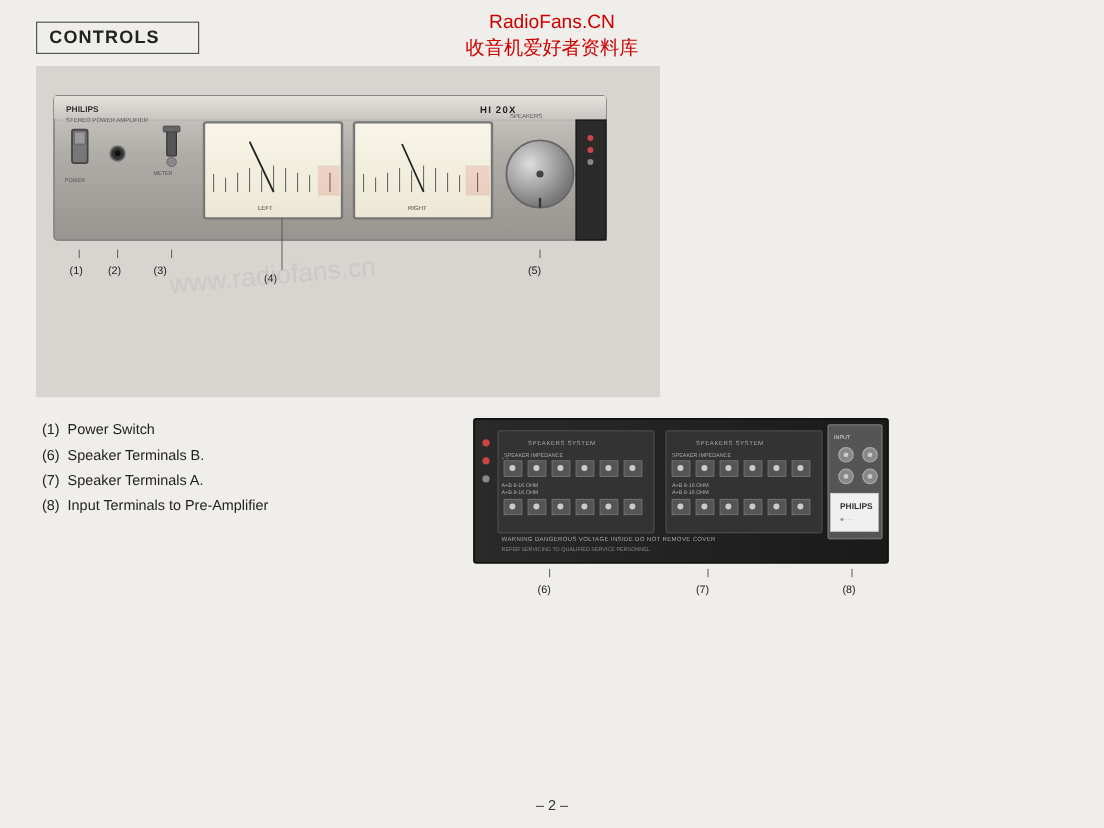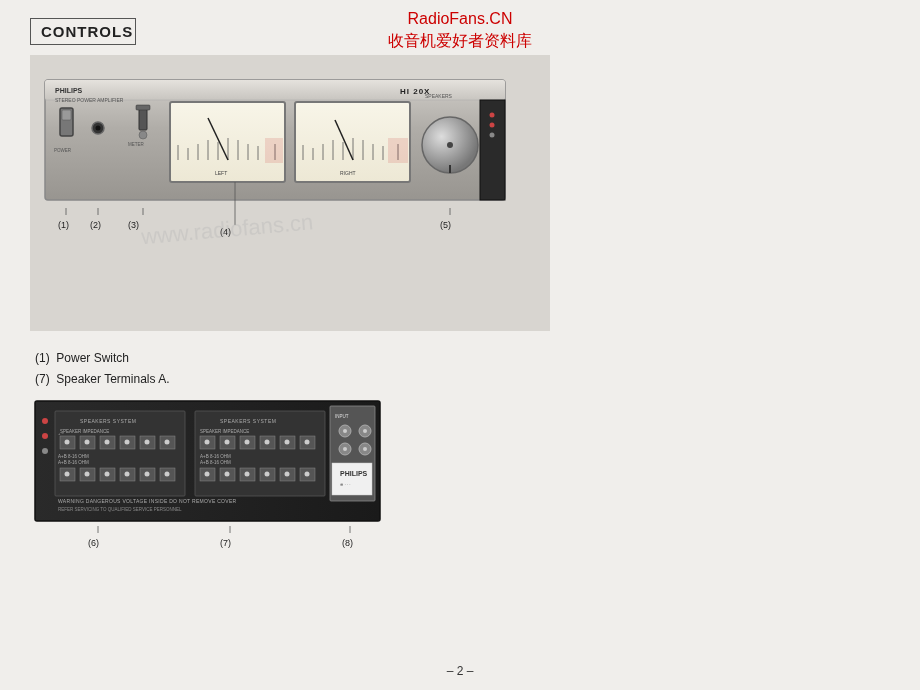--- a/index.html
+++ b/index.html
@@ -15,21 +15,21 @@
     .page {
       width: 920px;
       height: 690px;
       background: #f0eeeb;
       padding: 18px 30px 10px 30px;
       position: relative;
     }
     .header-box {
       border: 1.5px solid #555;
       display: inline-block;
-      padding: 4px 2px 4px 10px;
+      padding: 4px 32px 4px 10px;
       margin-bottom: 10px;
     }
     .header-title {
       font-size: 15px;
       font-weight: bold;
       letter-spacing: 1px;
     }
     .watermark {
       position: absolute;
       top: 8px;
@@ -62,21 +62,21 @@
       color: #333;
     }
     
     .top-image-row {
       display: flex;
       flex-direction: row;
       gap: 0;
     }
     .bottom-row {
       display: flex;
-      flex-direction: column;
+      flex-direction: row;
       margin-top: 8px;
       gap: 0;
     }
     .bottom-left {
       width: 360px;
       flex-shrink: 0;
     }
     .bottom-right {
       flex: 1;
       position: relative;
@@ -226,21 +226,27 @@
 
   
   <div class="bottom-row">
 
     <div class="bottom-left">
       <div class="controls-list">
         <div class="controls-list-item">
           <span>(1)&nbsp;&nbsp;</span><span>Power Switch</span>
         </div>
         <div class="controls-list-item">
+          <span>(6)&nbsp;&nbsp;</span><span>Speaker Terminals B.</span>
+        </div>
+        <div class="controls-list-item">
           <span>(7)&nbsp;&nbsp;</span><span>Speaker Terminals A.</span>
+        </div>
+        <div class="controls-list-item">
+          <span>(8)&nbsp;&nbsp;</span><span>Input Terminals to Pre-Amplifier</span>
         </div>
       </div>
     </div>
 
     <div class="bottom-right">
       <svg width="360" height="175" style="position:absolute;top:0;left:0;">
         <defs>
           <linearGradient id="rearGrad" x1="0" y1="0" x2="1" y2="0">
             <stop offset="0%" stop-color="#2a2a2a"></stop>
             <stop offset="100%" stop-color="#1a1a1a"></stop>

